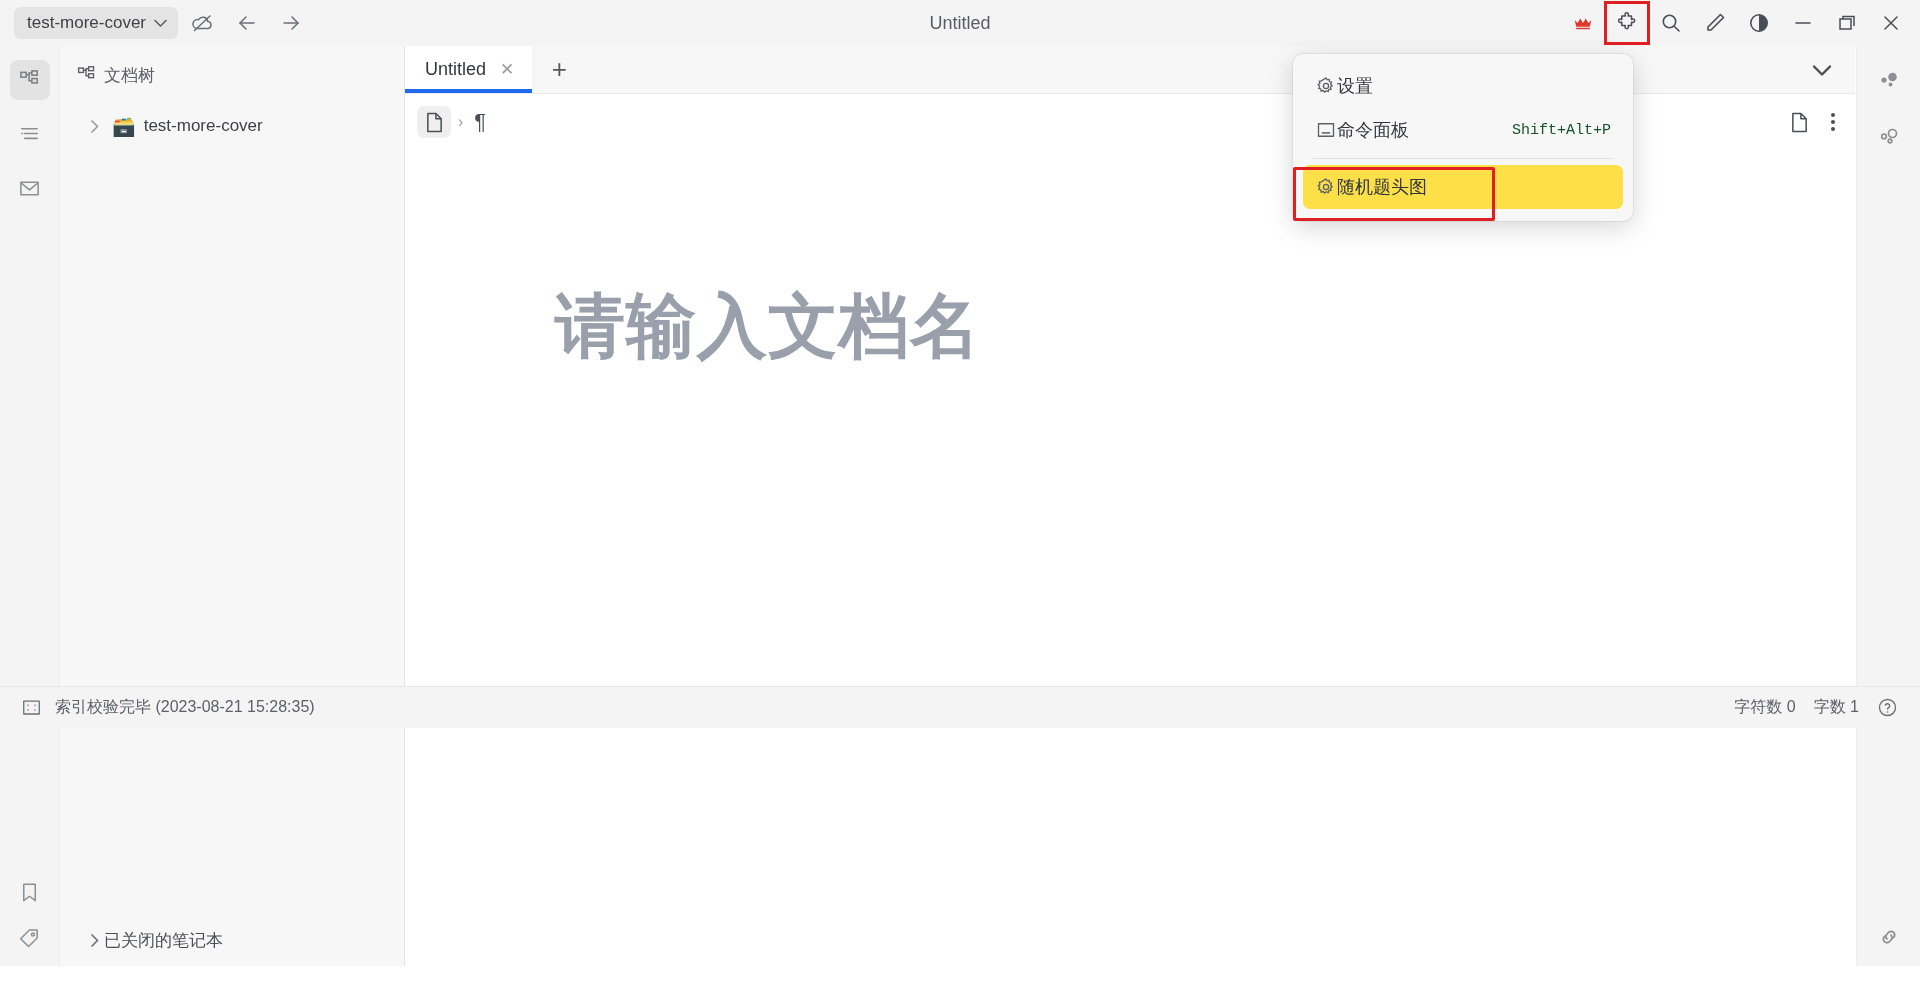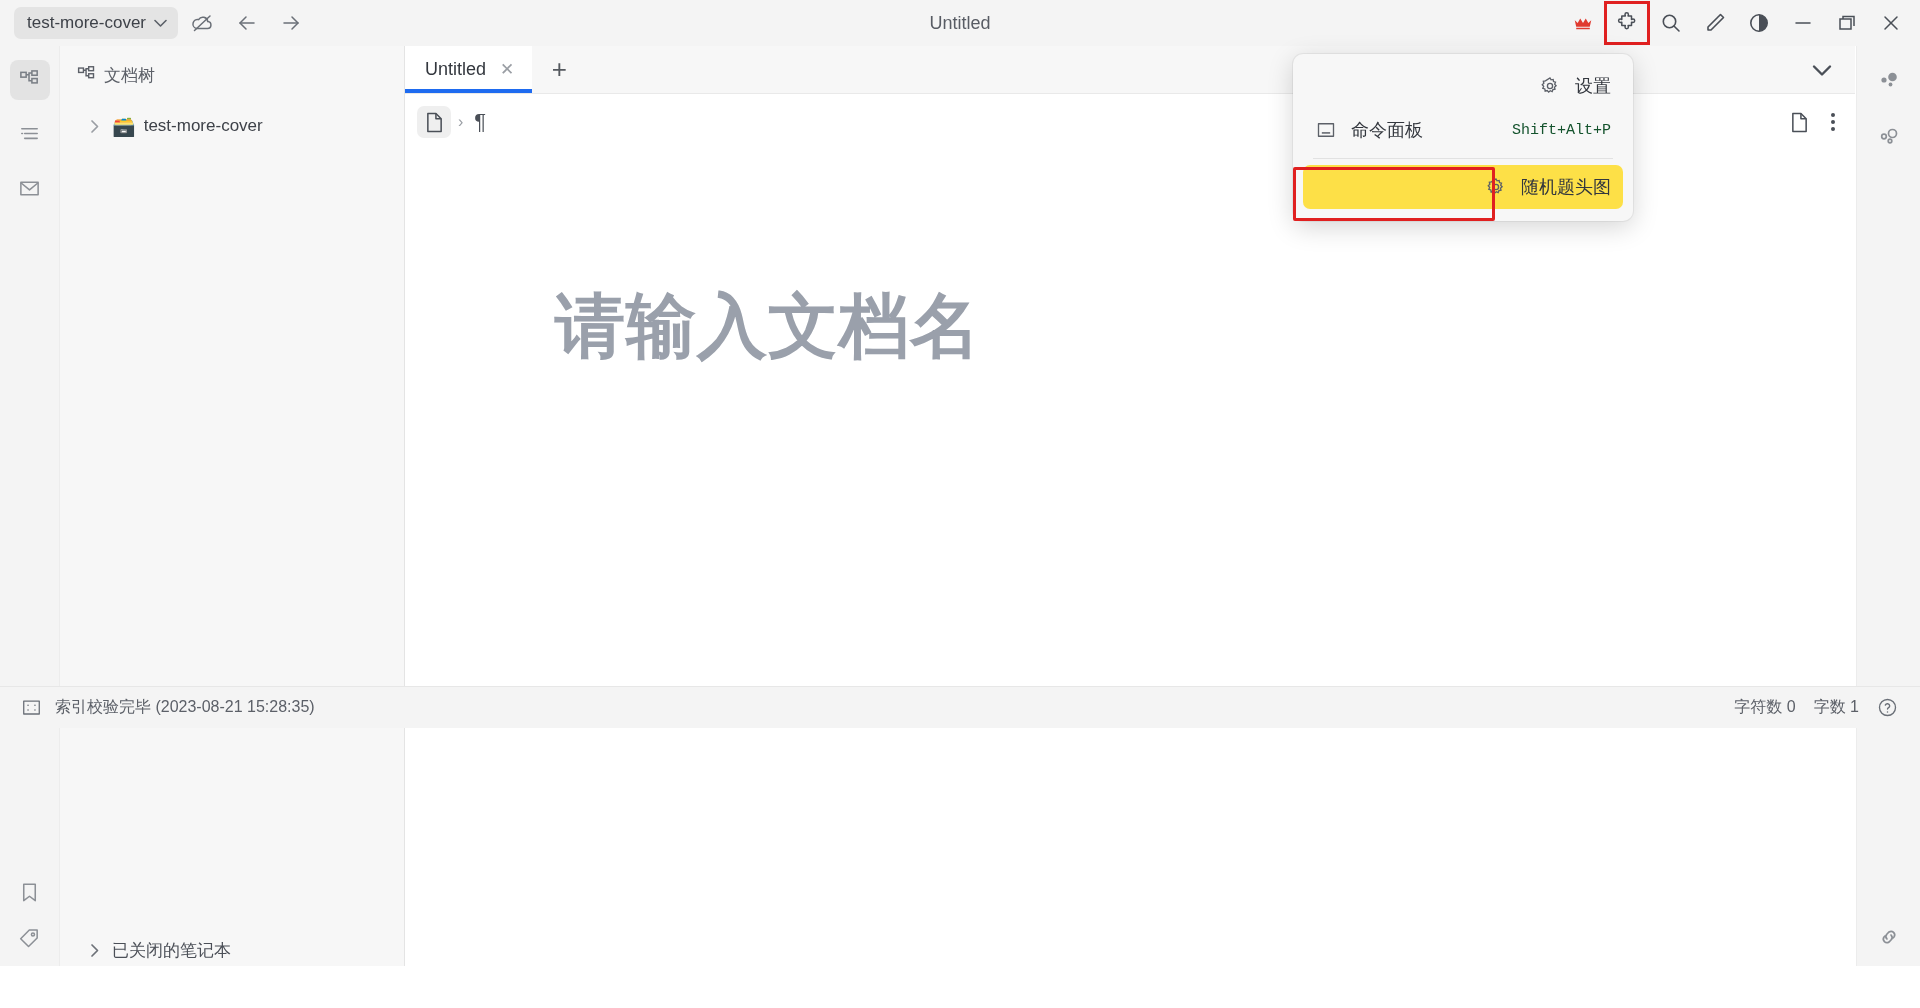--- a/index.html
+++ b/index.html
@@ -77,22 +77,22 @@
     padding: 18px 0 0 16px; color: #5c6068; font-size: 17px;
   }
   .tree-item {
     display: flex; align-items: center; gap: 8px;
     margin-top: 22px; padding-left: 26px; height: 34px;
     font-size: 17px; color: #3e4249; cursor: pointer;
   }
   .tree-chev { width: 18px; color: #9a9ea4; font-size: 15px; display:flex; align-items:center; justify-content:center;}
   .tree-emoji { font-size: 19px; line-height: 1; }
   .panel-bottom {
-    position: absolute; bottom: 4px; left: 0; width: 100%;
-    display: flex; align-items: center; gap: 8px; padding-left: 26px;
+    position: absolute; bottom: 14px; left: 0; width: 100%;
+    display: flex; align-items: center; padding-left: 26px;
     font-size: 17px; color: #4b4f57; cursor: pointer;
   }
 
   
   .editor {
     position: absolute; left: 405px; top: 46px;
     width: 1450px; height: 920px; background: #ffffff;
   }
   .tabbar {
     position: relative; height: 48px; background: #f7f7f7;
@@ -164,21 +164,21 @@
   
   .menu {
     position: absolute; left: 1293px; top: 54px; width: 340px;
     background: #f7f7f7; border-radius: 10px;
     box-shadow: 0 6px 26px rgba(0,0,0,0.17), 0 0 0 1px rgba(0,0,0,0.05);
     padding: 10px 10px 12px 10px; z-index: 50;
   }
   .menu-item {
     display: flex; align-items: center; height: 44px;
     padding: 0 12px; border-radius: 7px; cursor: pointer;
-    font-size: 18px; color: #33373e; gap: 14px; justify-content: flex-end;
+    font-size: 18px; color: #33373e; 
   }
   .menu-item.hovered { background: #fde047; }
   .menu-ico { width: 22px; display: flex; align-items: center; justify-content: center; color: #5c6068; }
   .menu-accel {
     margin-left: auto; font-family: "Liberation Mono", "DejaVu Sans Mono", monospace;
     font-size: 15px; color: #14532d;
   }
   .menu-sep { height: 1px; background: #e2e2e2; margin: 6px 10px; }
   .menu-redbox {
     position: absolute; left: 0px; top: 113px; width: 202px; height: 54px;

